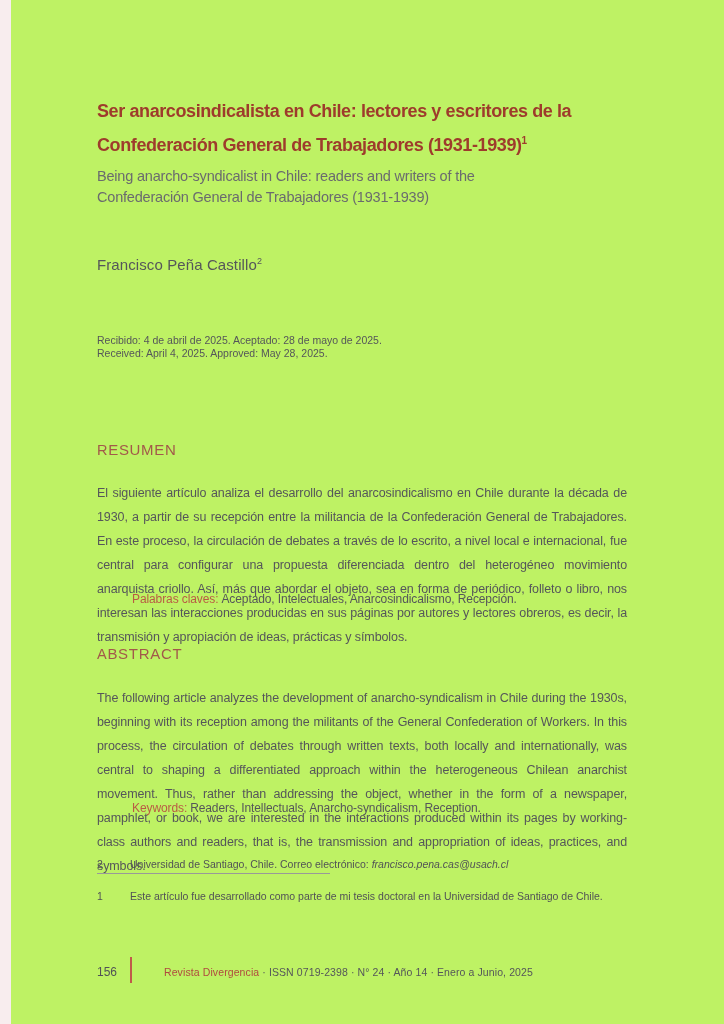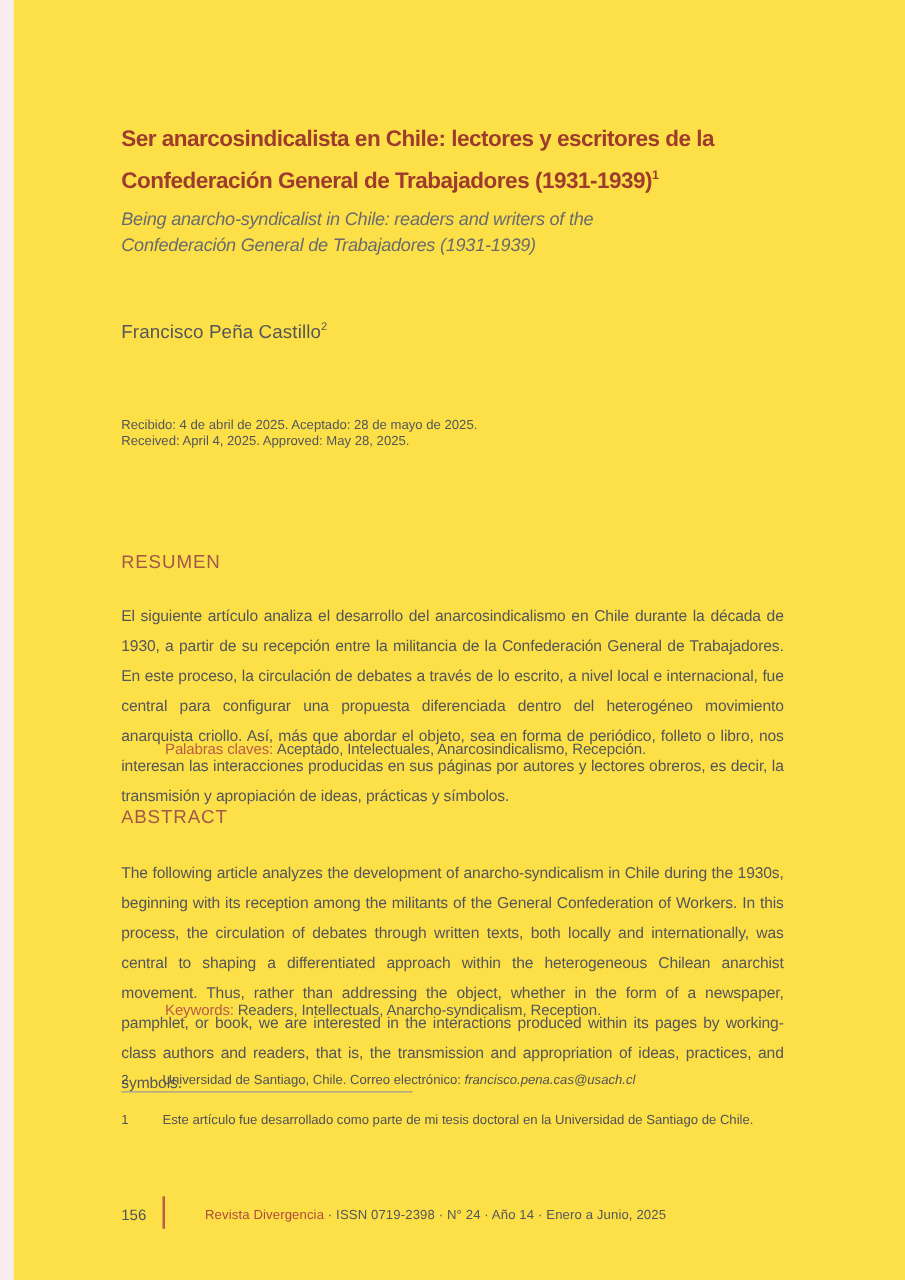--- a/index.html
+++ b/index.html
@@ -5,21 +5,21 @@
   html, body {
     margin: 0;
     padding: 0;
     background: #ffffff;
     font-family: "Liberation Sans", "DejaVu Sans", sans-serif;
   }
   .page {
     position: relative;
     width: 724px;
     height: 1024px;
-    background: #fde047;
+    background: #bef264;
     overflow: hidden;
   }
   .edge-strip {
     position: absolute;
     left: 0; top: 0;
     width: 11px; height: 1024px;
     background: #f8edee;
   }
   .abs { position: absolute; }
 
@@ -38,21 +38,20 @@
   .title sup {
     font-size: 10px;
     vertical-align: 7px;
     letter-spacing: 0;
   }
 
   .subtitle {
     left: 97px; top: 166px;
     width: 560px;
     font-size: 14.5px;
-    font-style: italic;
     letter-spacing: -0.2px;
     line-height: 20.5px;
     color: #6a6b6e;
   }
   .subtitle .line { display: block; white-space: nowrap; }
 
   .author {
     left: 97px; top: 256px;
     font-size: 15px;
     color: #55565a;

